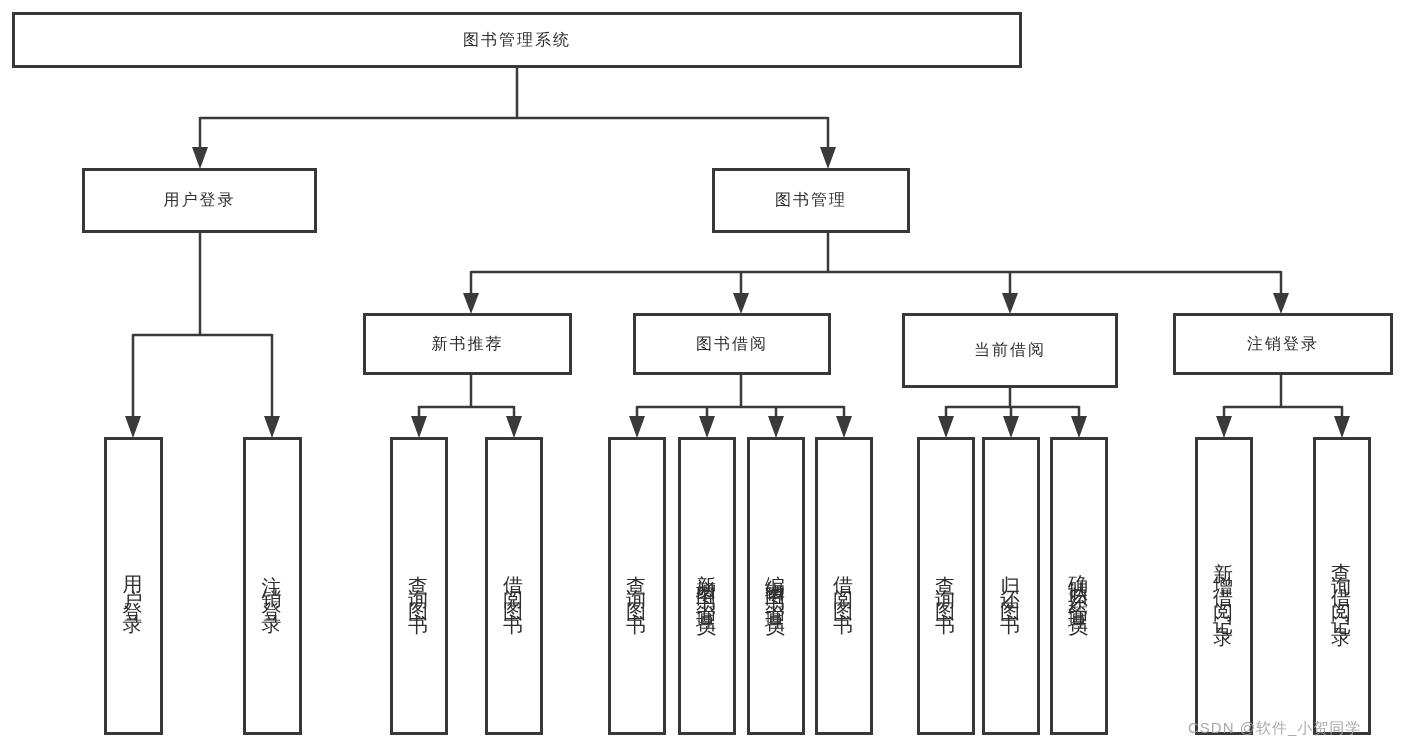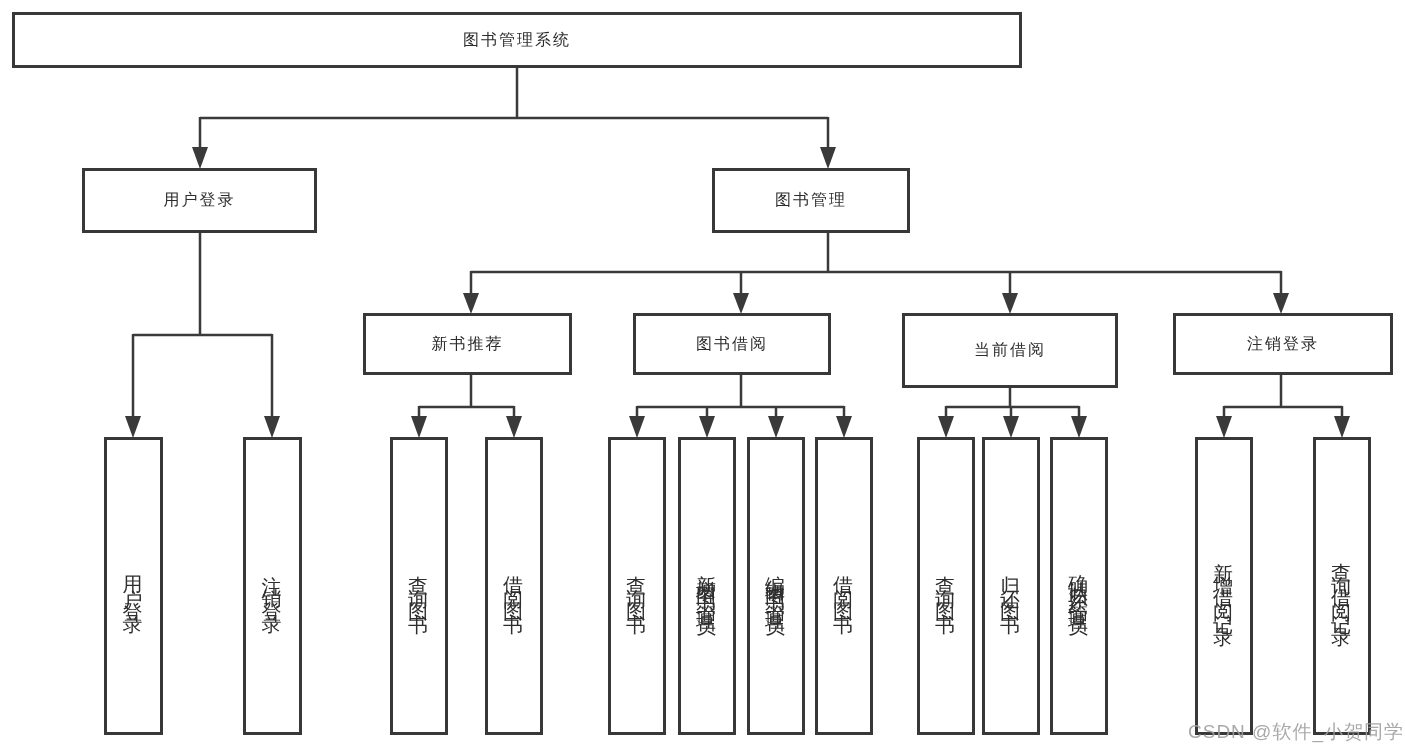--- a/index.html
+++ b/index.html
@@ -41,21 +41,21 @@
     font-size: 20px;
     letter-spacing: 13px;
   }
   .v.long .label {
     letter-spacing: 6px;
   }
   .watermark {
     position: absolute;
     left: 1188px;
     top: 719px;
-    font-size: 19px;
+    font-size: 15px;
     letter-spacing: 1px;
     color: rgba(160,160,160,0.9);
     white-space: nowrap;
   }
 </style>
 </head>
 <body>
 
 <div class="canvas">
 

